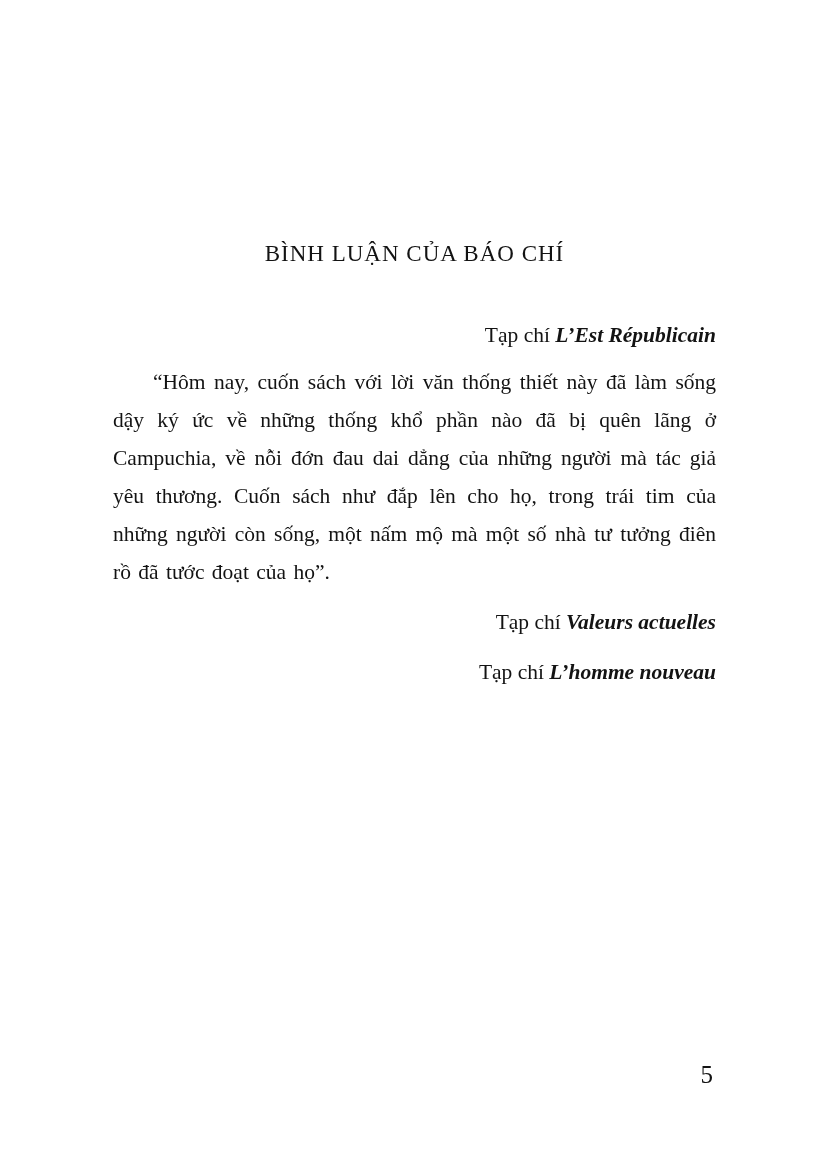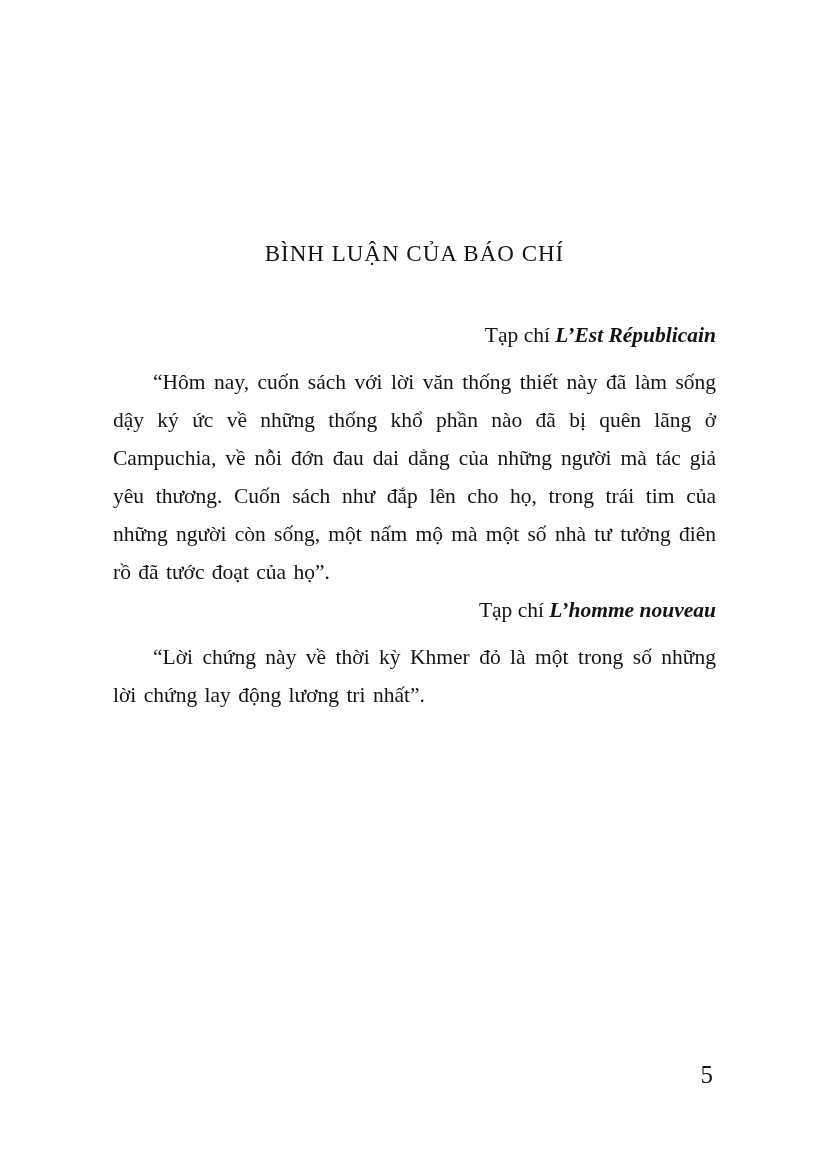--- a/index.html
+++ b/index.html
@@ -38,21 +38,21 @@
     text-indent: 40px;
     word-spacing: 2px;
     color: #131313;
     margin: 0;
   }
 
   .attribution {
     font-size: 21.5px;
     line-height: 38px;
     text-align: right;
-    margin: 0 0 9px 0;
+    margin: 12px 0 9px 0;
     color: #131313;
   }
 
   .attribution .journal {
     font-weight: bold;
     font-style: italic;
   }
 
   .page-number {
     position: absolute;
@@ -67,21 +67,21 @@
 <body>
 
 <div class="page">
   <div class="content">
 
     <h1 class="page-title">BÌNH LUẬN CỦA BÁO CHÍ</h1>
 
     <p class="attribution"><span>Tạp chí</span> <span class="journal">L’Est Républicain</span></p>
 
     <p class="quote">“Hôm nay, cuốn sách với lời văn thống thiết này đã làm sống dậy ký ức về những thống khổ phần nào đã bị quên lãng ở Campuchia, về nỗi đớn đau dai dẳng của những người mà tác giả yêu thương. Cuốn sách như đắp lên cho họ, trong trái tim của những người còn sống, một nấm mộ mà một số nhà tư tưởng điên rồ đã tước đoạt của họ”.</p>
+    <p class="attribution"><span>Tạp chí</span> <span class="journal">Valeurs actuelles</span></p>
 
     <p class="attribution"><span>Tạp chí</span> <span class="journal">L’homme nouveau</span></p>
 
-    <p class="quote">“Lời chứng này về thời kỳ Khmer đỏ là một trong số những lời chứng lay động lương tri nhất”.</p>
 
   </div>
 
   <div class="page-number">5</div>
 </div>
 
 </body></html>

